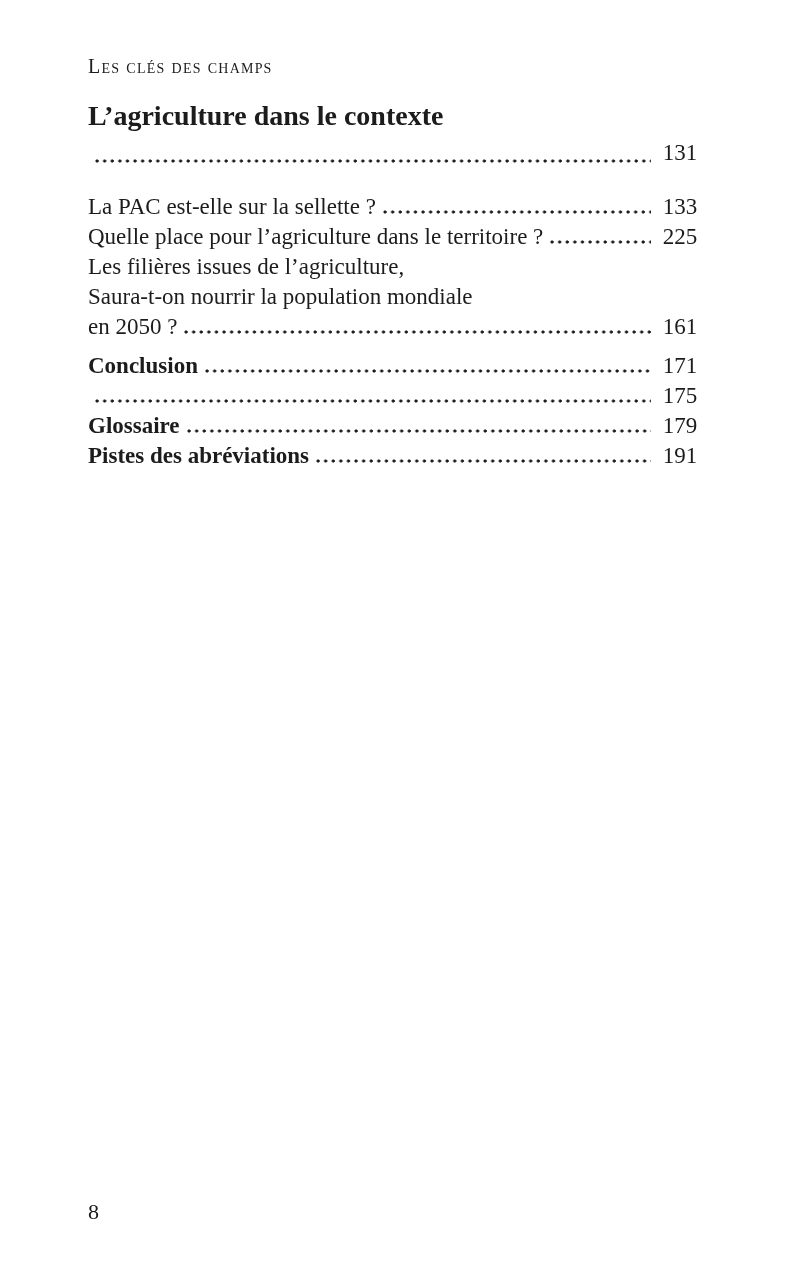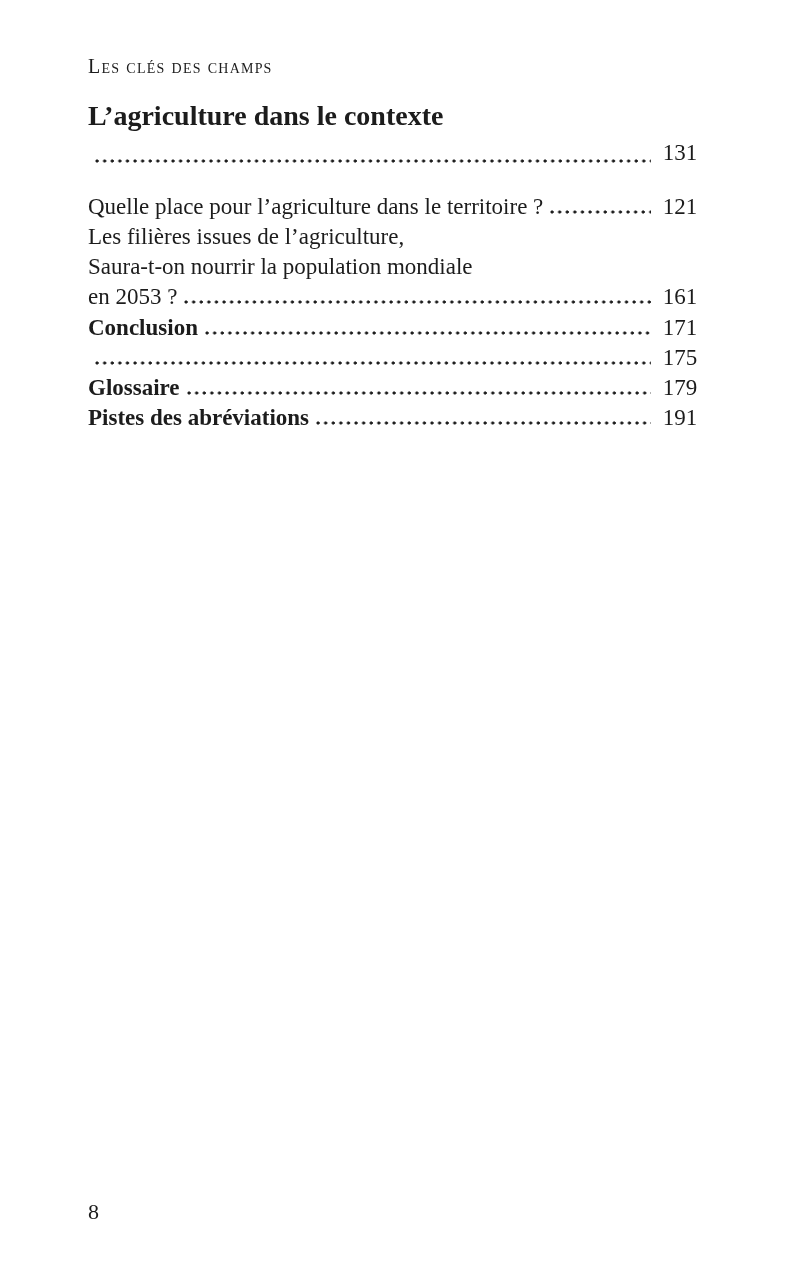--- a/index.html
+++ b/index.html
@@ -75,21 +75,21 @@
   .section-heading .leader { font-weight: normal; }
 
   
   .entry {
     font-weight: normal;
     line-height: 30px;
   }
 
   
   .back-matter {
-    margin-top: 1px;
+    margin-top: 9px;
   }
   .back-matter .title-text {
     font-weight: bold;
   }
 
   
   .folio {
     position: absolute;
     top: 1199px;
     left: 88px;
@@ -109,37 +109,44 @@
     <div class="section-heading">
       <div class="heading-line1">L’agriculture dans le contexte</div>
       <div class="row">
         <span class="leader"></span>
         <span class="pagenum">131</span>
       </div>
     </div>
 
     <div class="entries">
 
+      <div class="entry">
+        <div class="row">
+          <span class="title-text">La PAC est-elle sur la sellette ?</span>
+          <span class="leader"></span>
+          <span class="pagenum">133</span>
+        </div>
+      </div>
 
       <div class="entry">
         <div class="row">
           <span class="title-text">Quelle place pour l’agriculture dans le territoire ?</span>
           <span class="leader"></span>
-          <span class="pagenum">121</span>
+          <span class="pagenum">225</span>
         </div>
       </div>
 
       <div class="entry">
         <div class="entry-line1">Les filières issues de l’agriculture,</div>
       </div>
 
       <div class="entry">
         <div class="entry-line1">Saura-t-on nourrir la population mondiale</div>
         <div class="row">
-          <span class="title-text">en 2053 ?</span>
+          <span class="title-text">en 2050 ?</span>
           <span class="leader"></span>
           <span class="pagenum">161</span>
         </div>
       </div>
 
     </div>
 
     <div class="back-matter">
 
       <div class="entry">

